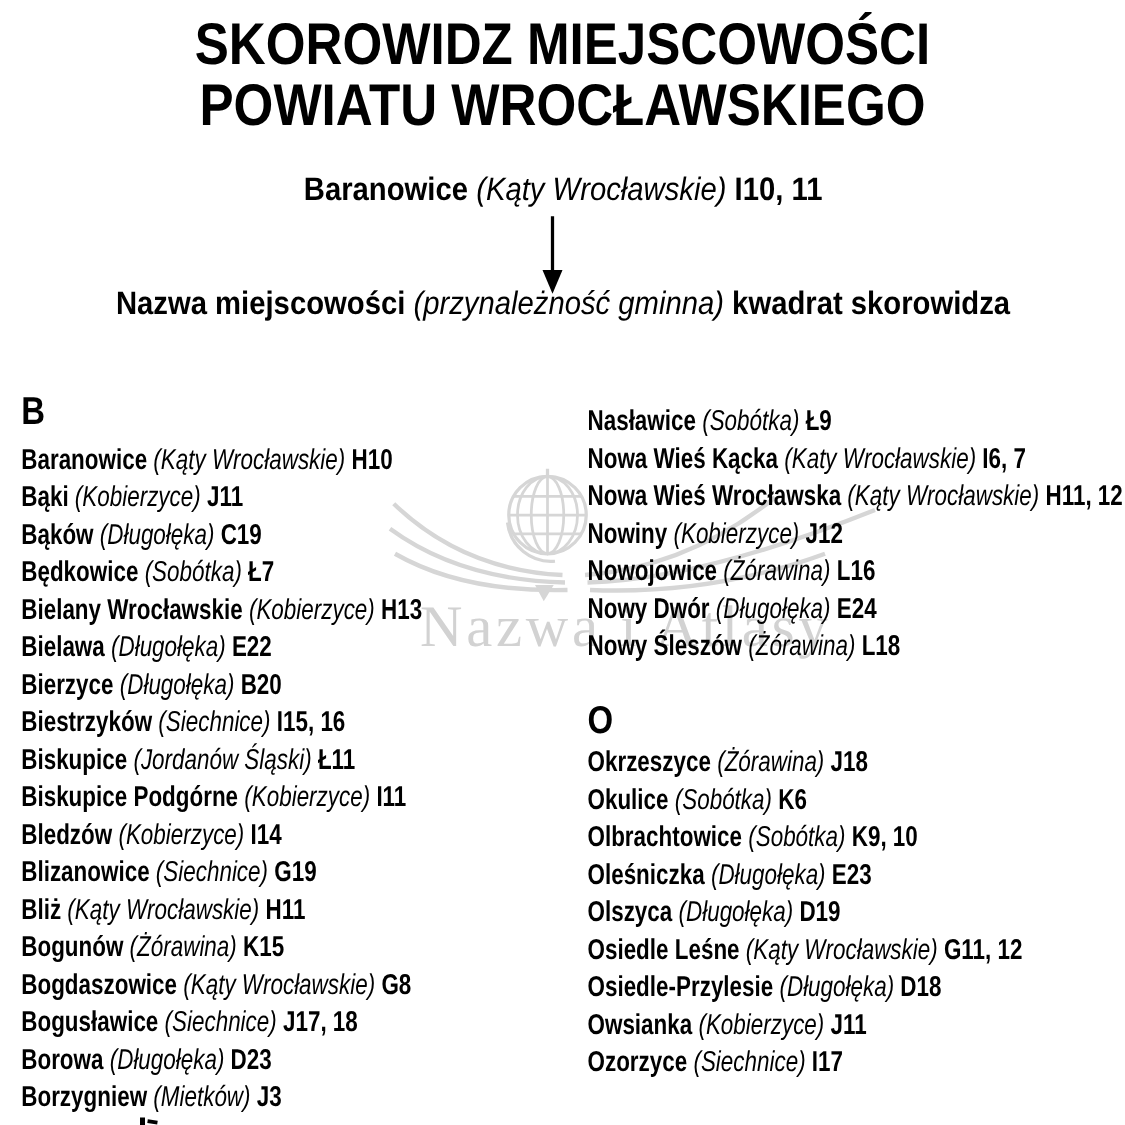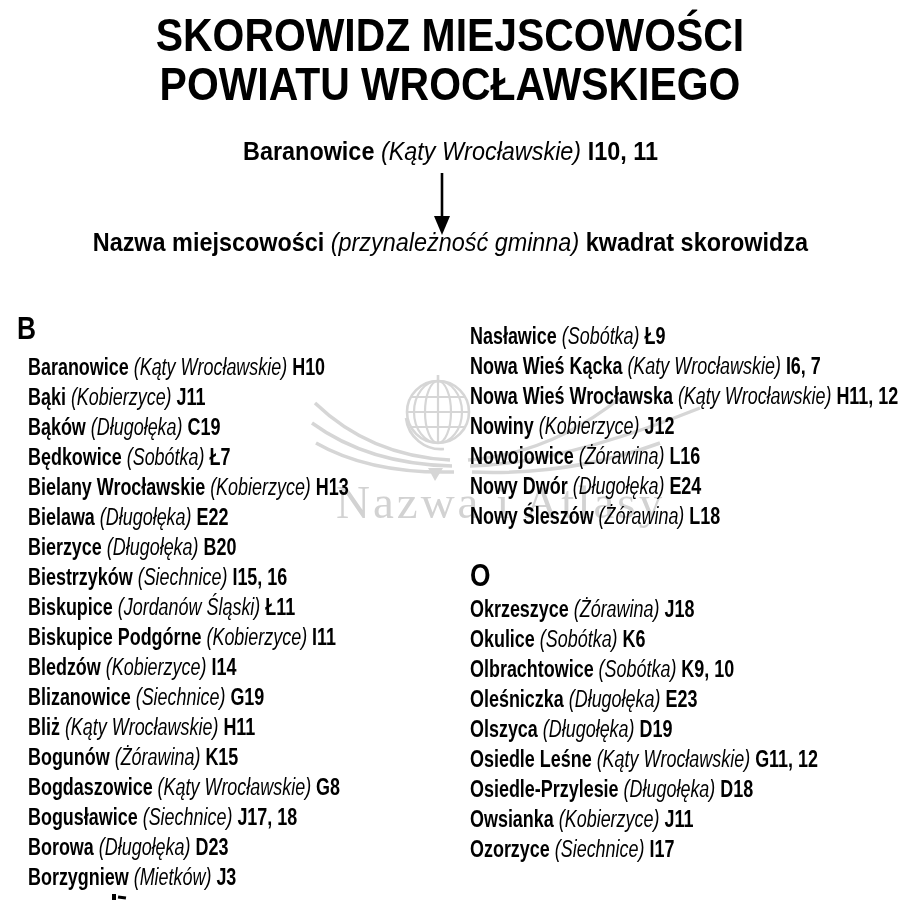--- a/index.html
+++ b/index.html
@@ -33,21 +33,21 @@
     letter-spacing:3px;color:#d2d2d2;white-space:nowrap;
   }
   
   .section-letter{
     position:absolute;font-size:31px;font-weight:bold;line-height:31px;
     transform:scaleX(0.85);transform-origin:0 50%;
   }
   #sec-b{left:17px;top:313px;}
   #sec-o{left:470px;top:560px;}
   .rows{position:absolute;line-height:30px;font-size:23px;}
-  #left-rows{left:28px;top:352px;}
+  #left-rows{left:17px;top:352px;}
   #right-rows-n{left:470px;top:321px;}
   #right-rows-o{left:470px;top:594px;}
   .row{
     white-space:nowrap;transform:scaleX(0.78);transform-origin:0 50%;
   }
   .row .nm{font-weight:bold;}
   .row .gm{font-style:italic;}
   .row .sq{font-weight:bold;}
   
   .frag{position:absolute;background:#000;}

